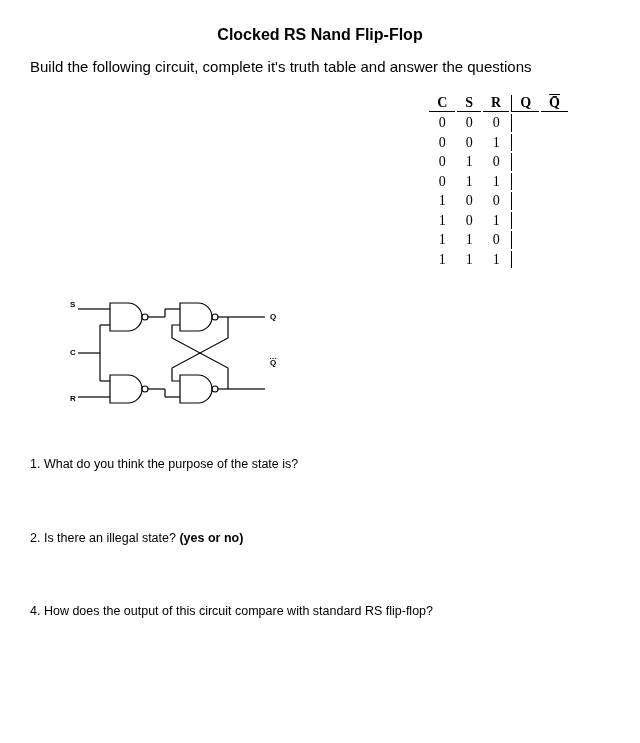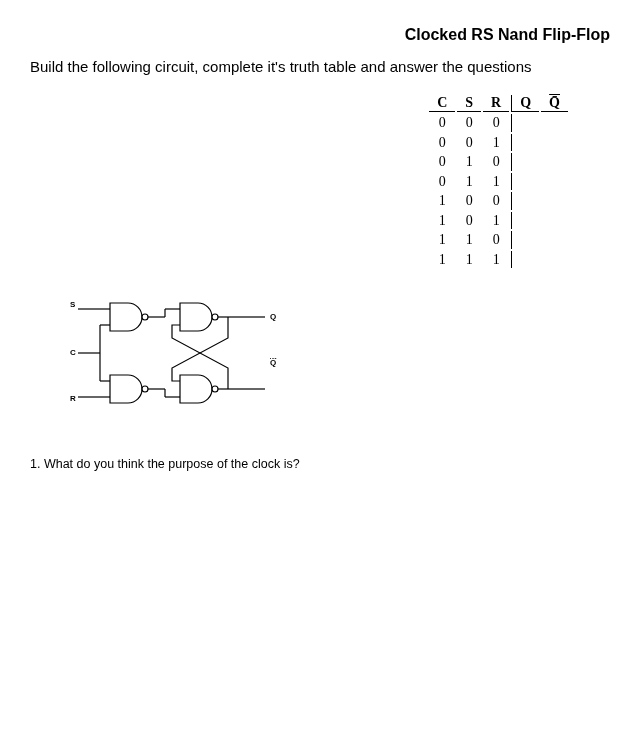--- a/index.html
+++ b/index.html
@@ -6,21 +6,21 @@
     body {
       width: 640px;
       height: 743px;
       background: #fff;
       font-family: Arial, Helvetica, sans-serif;
       color: #000;
       padding: 20px 30px;
       font-size: 13px;
     }
     .title {
-      text-align: right;
+      text-align: center;
       font-weight: bold;
       font-size: 16px;
       margin-top: 6px;
       margin-bottom: 14px;
     }
     .instructions {
       font-size: 15px;
       margin-bottom: 18px;
     }
     .upper-area {
@@ -195,15 +195,23 @@
     <line class="wire" x1="195" y1="68" x2="195" y2="68" style="display:none"></line>
 
     <text class="lbl" x="200" y="80" style="display:none"></text>
   </svg>
   
 </div>
 
 <div class="questions">
   <div class="q">
     <span>1.</span>
-    <span>What do you think the purpose of the clock is?</span>
+    <span>What do you think the purpose of the state is?</span>
+  </div>
+  <div class="q">
+    <span>2.</span>
+    <span>Is there an illegal state? </span><span class="bold">(yes or no)</span>
+  </div>
+  <div class="q">
+    <span>4.</span>
+    <span>How does the output of this circuit compare with standard RS flip-flop?</span>
   </div>
 </div>
 
 </body></html>

